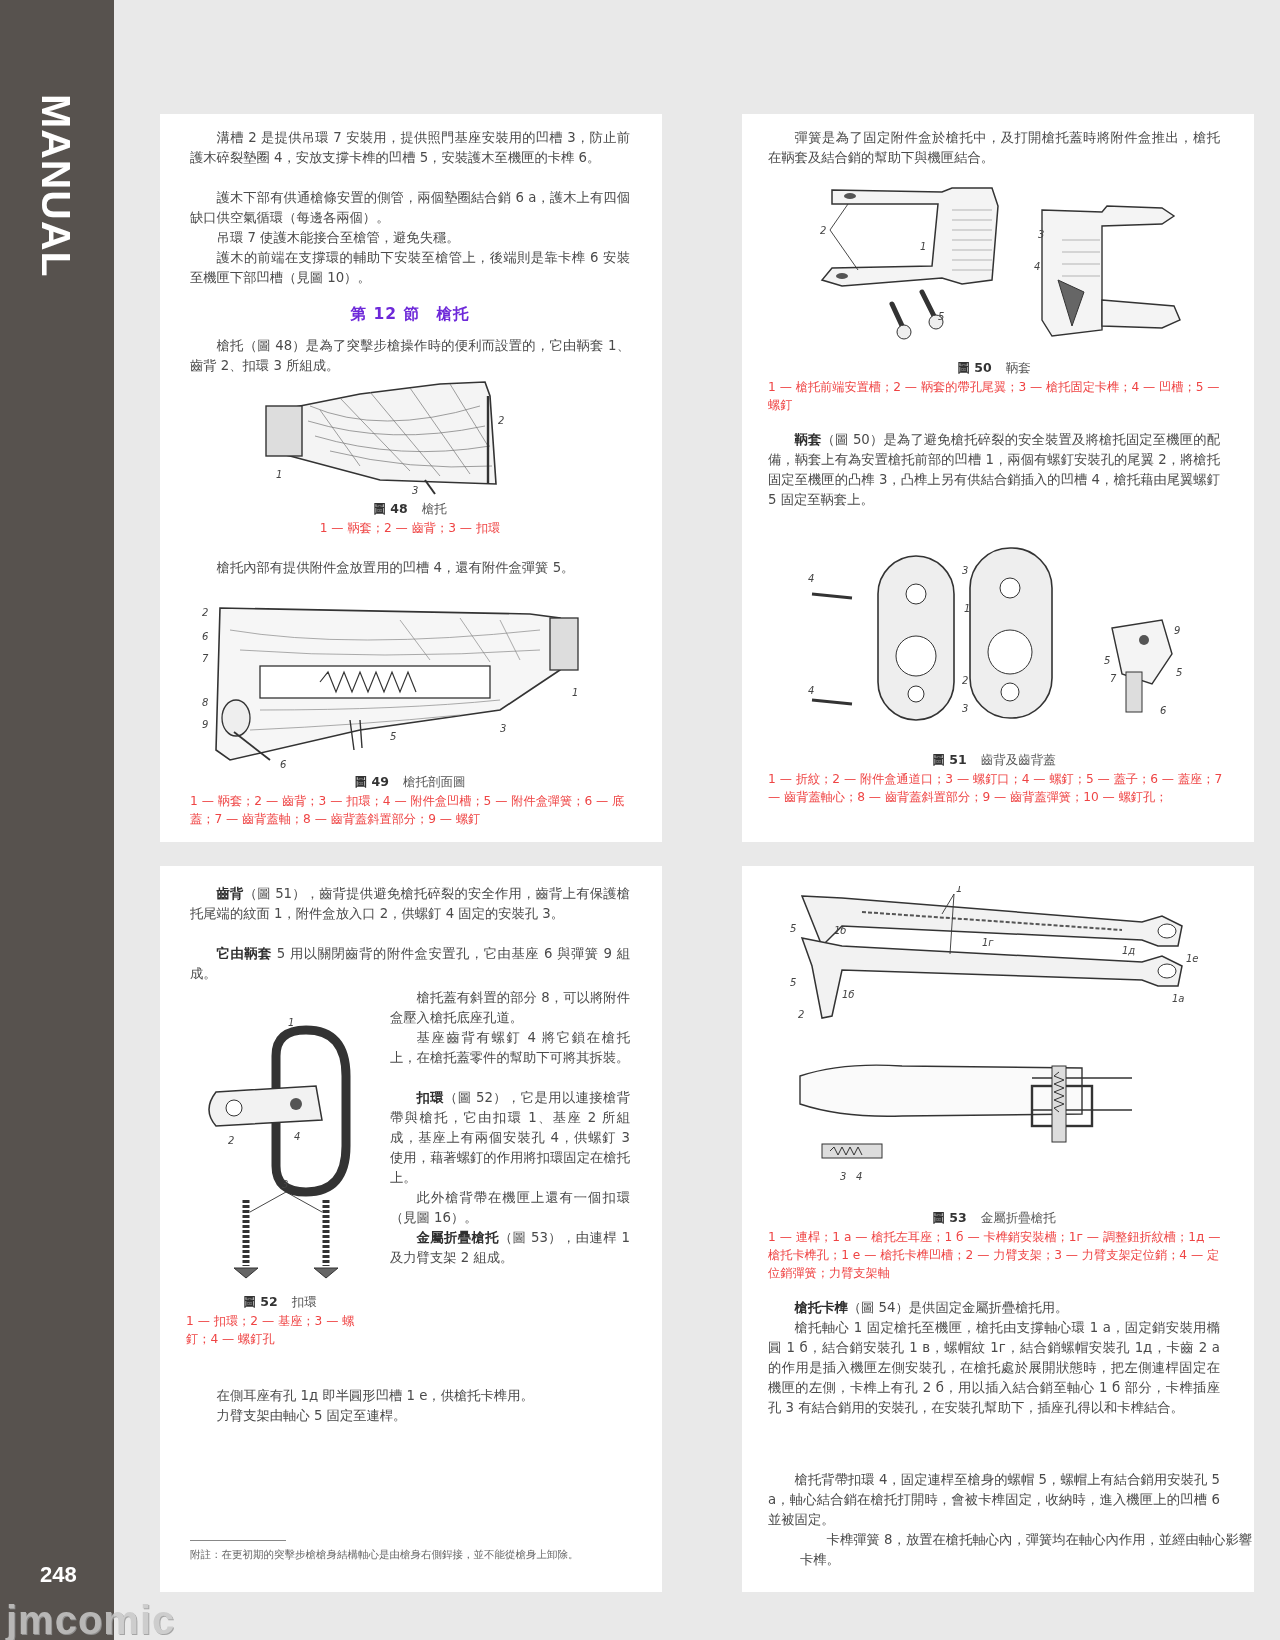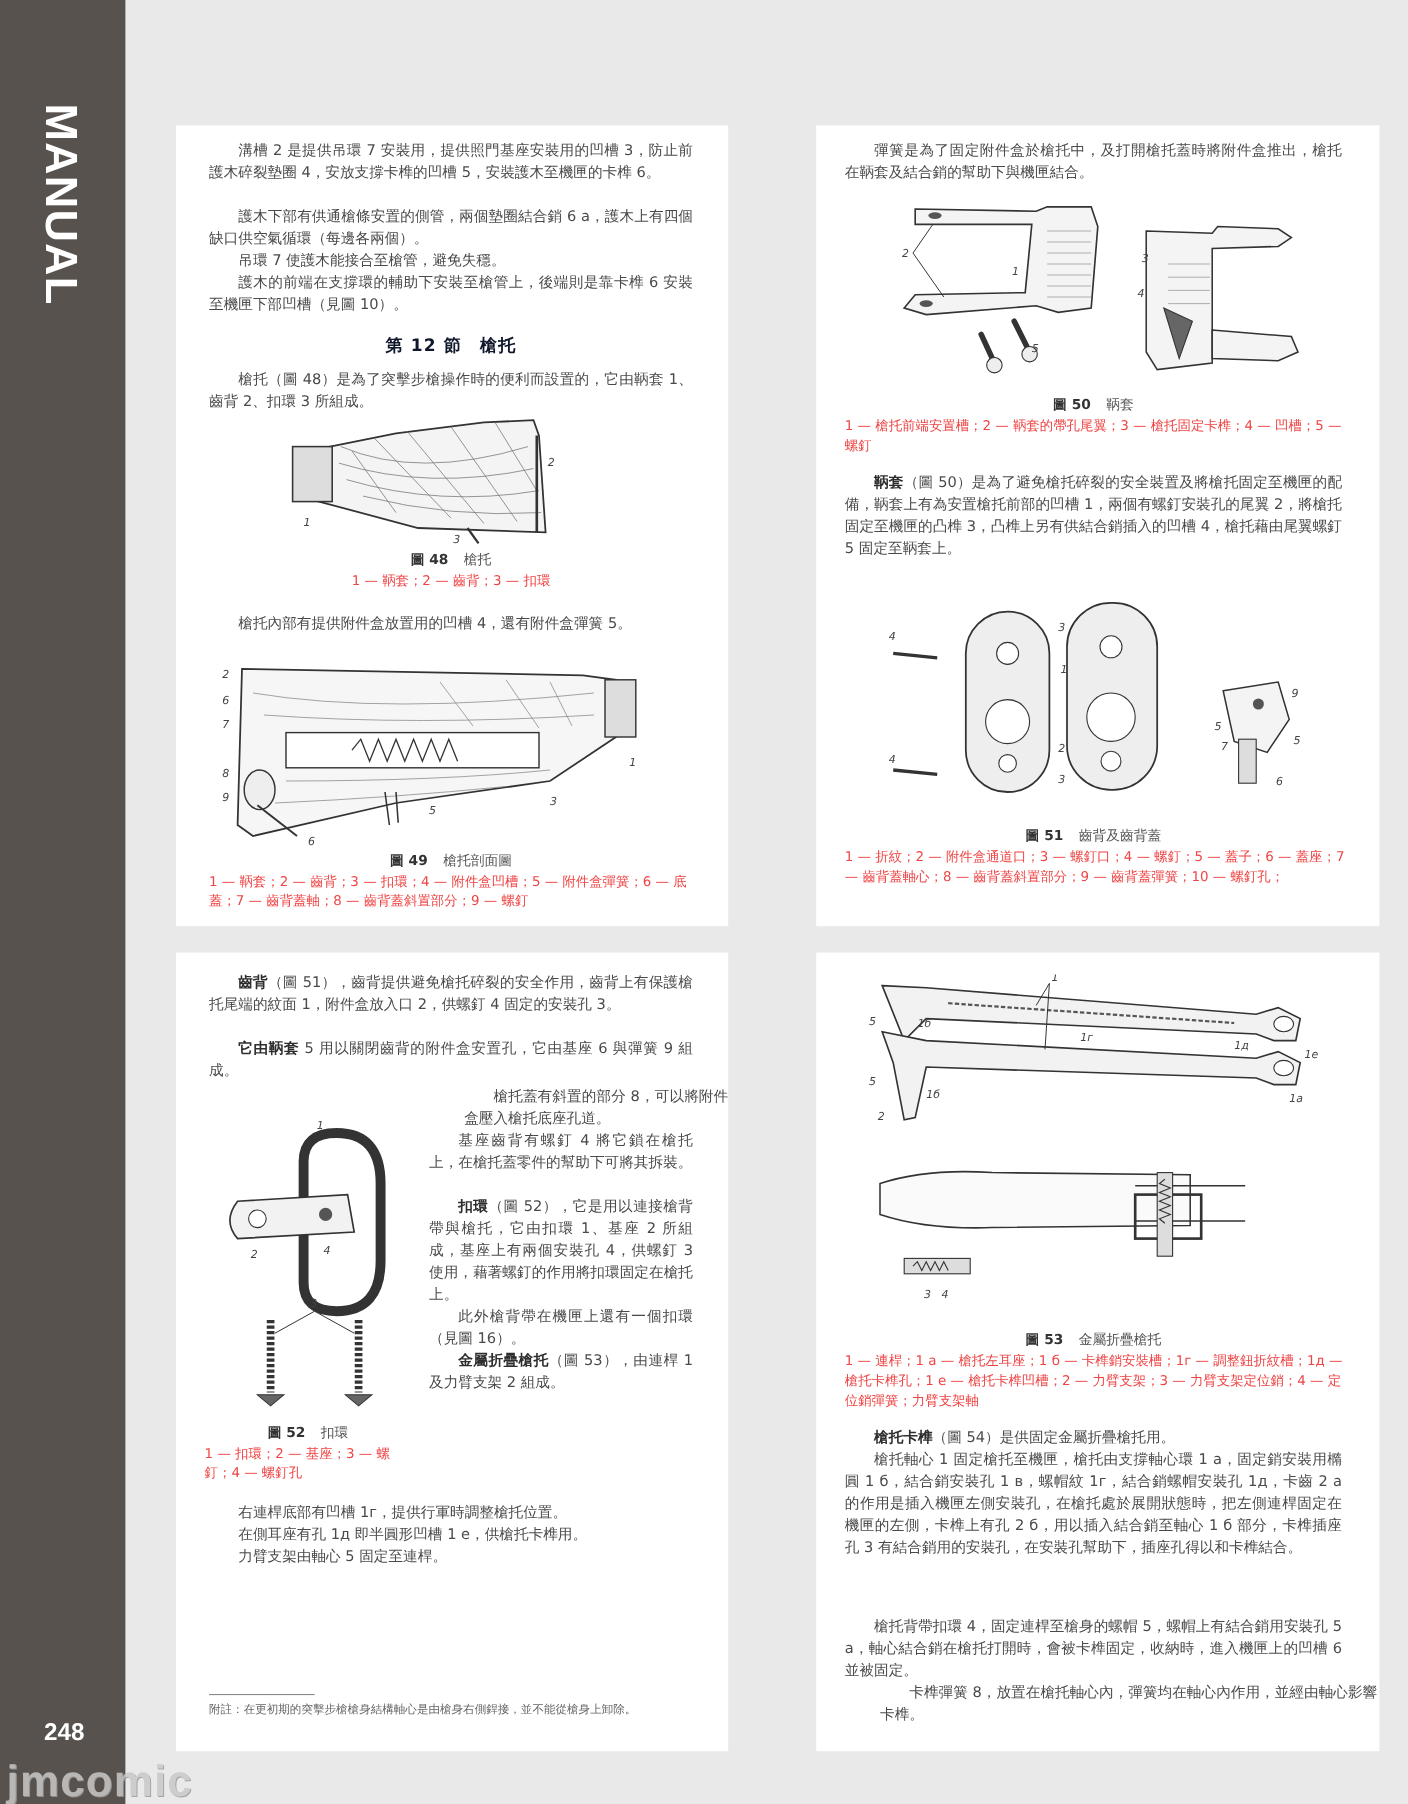--- a/index.html
+++ b/index.html
@@ -40,21 +40,21 @@
   .p3 { left: 160px; top: 866px; width: 502px; height: 726px; }
   .p4 { left: 742px; top: 866px; width: 512px; height: 726px; }
 
   .txt {
     position: absolute; font-size: 13.3px; line-height: 20px;
     color: #4a4a4a; text-align: justify; text-indent: 2em;
     margin: 0;
   }
   .txt b { font-weight: 700; color: #2e2e2e; }
   .heading {
-    position: absolute; font-size: 15.5px; font-weight: 700; color: #0f172a;
+    position: absolute; font-size: 15.5px; font-weight: 700; color: #6d28d9;
     text-align: center; letter-spacing: 1px;
   }
   .fig-cap {
     position: absolute; font-size: 12.5px; color: #555; text-align: center;
   }
   .fig-cap .num { font-weight: 700; color: #333; margin-right: 14px; }
   .fig-legend {
     position: absolute; font-size: 12.2px; line-height: 18px; color: #ef4444;
   }
   .fig-legend.center { text-align: center; }
@@ -223,21 +223,21 @@
   <div class="fig-cap" style="left:26px;top:638px;width:452px;">
     <span class="num">圖 51</span><span>齒背及齒背蓋</span>
   </div>
   <div class="fig-legend" style="left:26px;top:656px;width:456px;">1 — 折紋；2 — 附件盒通道口；3 — 螺釘口；4 — 螺釘；5 — 蓋子；6 — 蓋座；7 — 齒背蓋軸心；8 — 齒背蓋斜置部分；9 — 齒背蓋彈簧；10 — 螺釘孔；</div>
 </div>
 
 <div class="panel p3">
   <p class="txt" style="left:30px;top:18px;width:440px;"><b>齒背</b><span>（圖 51），齒背提供避免槍托碎裂的安全作用，齒背上有保護槍托尾端的紋面 1，附件盒放入口 2，供螺釘 4 固定的安裝孔 3。</span></p>
   <p class="txt" style="left:30px;top:78px;width:440px;"><b>它由鞆套</b><span> 5 用以關閉齒背的附件盒安置孔，它由基座 6 與彈簧 9 組成。</span></p>
 
-  <p class="txt" style="left:230px;top:122px;width:240px;margin-left:32px;">槍托蓋有斜置的部分 8，可以將附件盒壓入槍托底座孔道。</p>
+  <p class="txt" style="left:230px;top:122px;width:240px;">槍托蓋有斜置的部分 8，可以將附件盒壓入槍托底座孔道。</p>
   <p class="txt" style="left:230px;top:162px;width:240px;">基座齒背有螺釘 4 將它鎖在槍托上，在槍托蓋零件的幫助下可將其拆裝。</p>
   <p class="txt" style="left:230px;top:222px;width:240px;"><b>扣環</b><span>（圖 52），它是用以連接槍背帶與槍托，它由扣環 1、基座 2 所組成，基座上有兩個安裝孔 4，供螺釘 3 使用，藉著螺釘的作用將扣環固定在槍托上。</span></p>
   <p class="txt" style="left:230px;top:322px;width:240px;">此外槍背帶在機匣上還有一個扣環（見圖 16）。</p>
   <p class="txt" style="left:230px;top:362px;width:240px;"><b>金屬折疊槍托</b><span>（圖 53），由連桿 1 及力臂支架 2 組成。</span></p>
 
   <div class="figure" style="left:36px;top:150px;">
     <svg width="180" height="270" viewBox="0 0 180 270">
       <path d="M110 14 Q150 14 150 60 L150 130 Q150 176 110 176 Q80 176 80 150 L80 40 Q80 14 110 14 Z" fill="none" stroke="#333" stroke-width="9"></path>
       <path d="M20 76 L120 70 L126 104 L20 110 Q6 94 20 76 Z" fill="#f2f2f2" stroke="#333" stroke-width="1.5"></path>
       <circle cx="38" cy="92" r="8" fill="#fff" stroke="#333"></circle>
@@ -250,21 +250,20 @@
       <text x="32" y="128" font-size="10" font-style="italic" fill="#444">2</text>
       <text x="98" y="124" font-size="10" font-style="italic" fill="#444">4</text>
       <text x="86" y="172" font-size="10" font-style="italic" fill="#444">3</text>
     </svg>
   </div>
   <div class="fig-cap" style="left:20px;top:428px;width:200px;">
     <span class="num">圖 52</span><span>扣環</span>
   </div>
   <div class="fig-legend" style="left:26px;top:446px;width:192px;">1 — 扣環；2 — 基座；3 — 螺釘；4 — 螺釘孔</div>
 
-  <p class="txt" style="left:30px;top:500px;width:440px;">右連桿底部有凹槽 1г，提供行軍時調整槍托位置。</p>
   <p class="txt" style="left:30px;top:520px;width:440px;">在側耳座有孔 1д 即半圓形凹槽 1 e，供槍托卡榫用。</p>
   <p class="txt" style="left:30px;top:540px;width:440px;">力臂支架由軸心 5 固定至連桿。</p>
 
   <div class="footnote-rule" style="left:30px;top:674px;width:96px;"></div>
   <div class="footnote" style="left:30px;top:680px;width:440px;">附註：在更初期的突擊步槍槍身結構軸心是由槍身右側銲接，並不能從槍身上卸除。</div>
 </div>
 
 <div class="panel p4">
 
   <div class="figure" style="left:40px;top:20px;">

